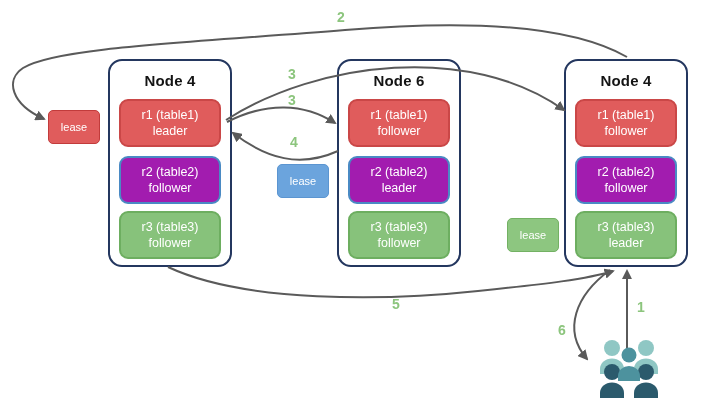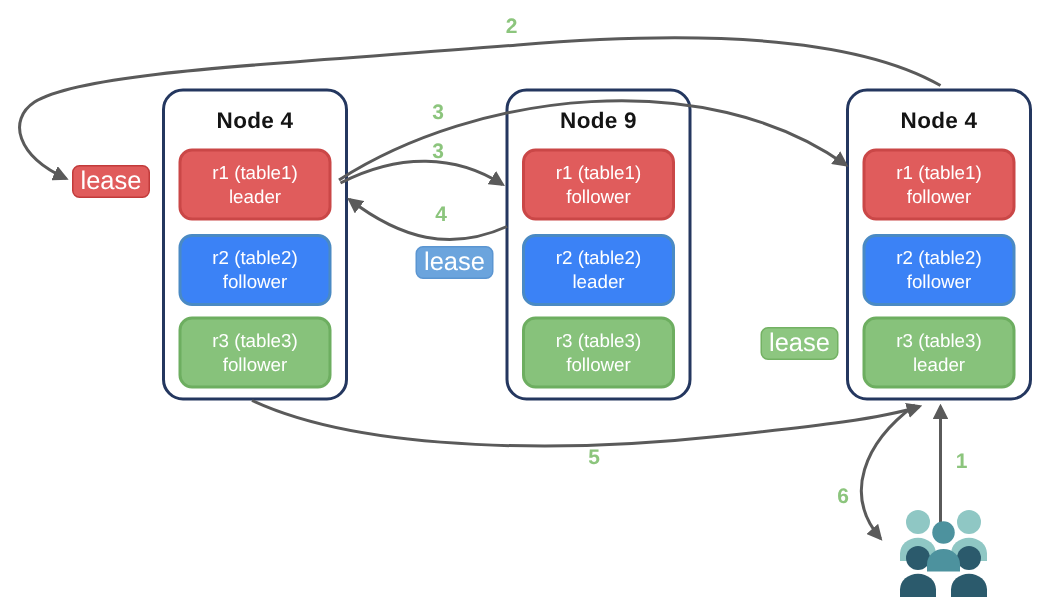--- a/index.html
+++ b/index.html
@@ -17,26 +17,26 @@
     position:absolute;top:11px;left:0;width:100%;text-align:center;
     font-size:15px;font-weight:bold;color:#141414;letter-spacing:.2px;
   }
   .rep{
     position:absolute;left:9px;width:102px;height:48px;border-radius:9px;
     box-sizing:border-box;display:flex;flex-direction:column;align-items:center;
     justify-content:center;color:#ffffff;font-size:12.5px;line-height:1.3;text-align:center;
   }
   .rep-1{top:38px}.rep-2{top:95px}.rep-3{top:150px}
   .c-red{background:#e05c5c;border:2px solid #ca4747;}
-  .c-blue{background:#3b82f6;border:2px solid #4a8ac4;}
+  .c-blue{background:#a21caf;border:2px solid #4a8ac4;}
   .c-green{background:#87c27b;border:2px solid #6dae60;}
   
   .lease{
-    position:absolute;width:52px;height:22px;border-radius:5px;box-sizing:border-box;
-    color:#ffffff;font-size:17px;display:flex;align-items:center;justify-content:center;
+    position:absolute;width:52px;height:34px;border-radius:5px;box-sizing:border-box;
+    color:#ffffff;font-size:11px;display:flex;align-items:center;justify-content:center;
     z-index:4;
   }
   .lease-red{left:48px;top:110px;background:#e05c5c;border:1.5px solid #c23b3b;}
   .lease-blue{left:277px;top:164px;background:#6ba4dd;border:1.5px solid #5b95d1;}
   .lease-green{left:507px;top:218px;background:#8dc680;border:1.5px solid #73b163;}
   
   .step{
     position:absolute;transform:translate(-50%,-50%);
     font-size:14px;font-weight:bold;color:#8cc57d;z-index:6;
   }
@@ -66,21 +66,21 @@
       <span>r2 (table2)</span>
       <span>follower</span>
     </div>
     <div class="rep rep-3 c-green">
       <span>r3 (table3)</span>
       <span>follower</span>
     </div>
   </div>
 
   <div class="node node-2">
-    <div class="node-title">Node 9</div>
+    <div class="node-title">Node 6</div>
     <div class="rep rep-1 c-red">
       <span>r1 (table1)</span>
       <span>follower</span>
     </div>
     <div class="rep rep-2 c-blue">
       <span>r2 (table2)</span>
       <span>leader</span>
     </div>
     <div class="rep rep-3 c-green">
       <span>r3 (table3)</span>

